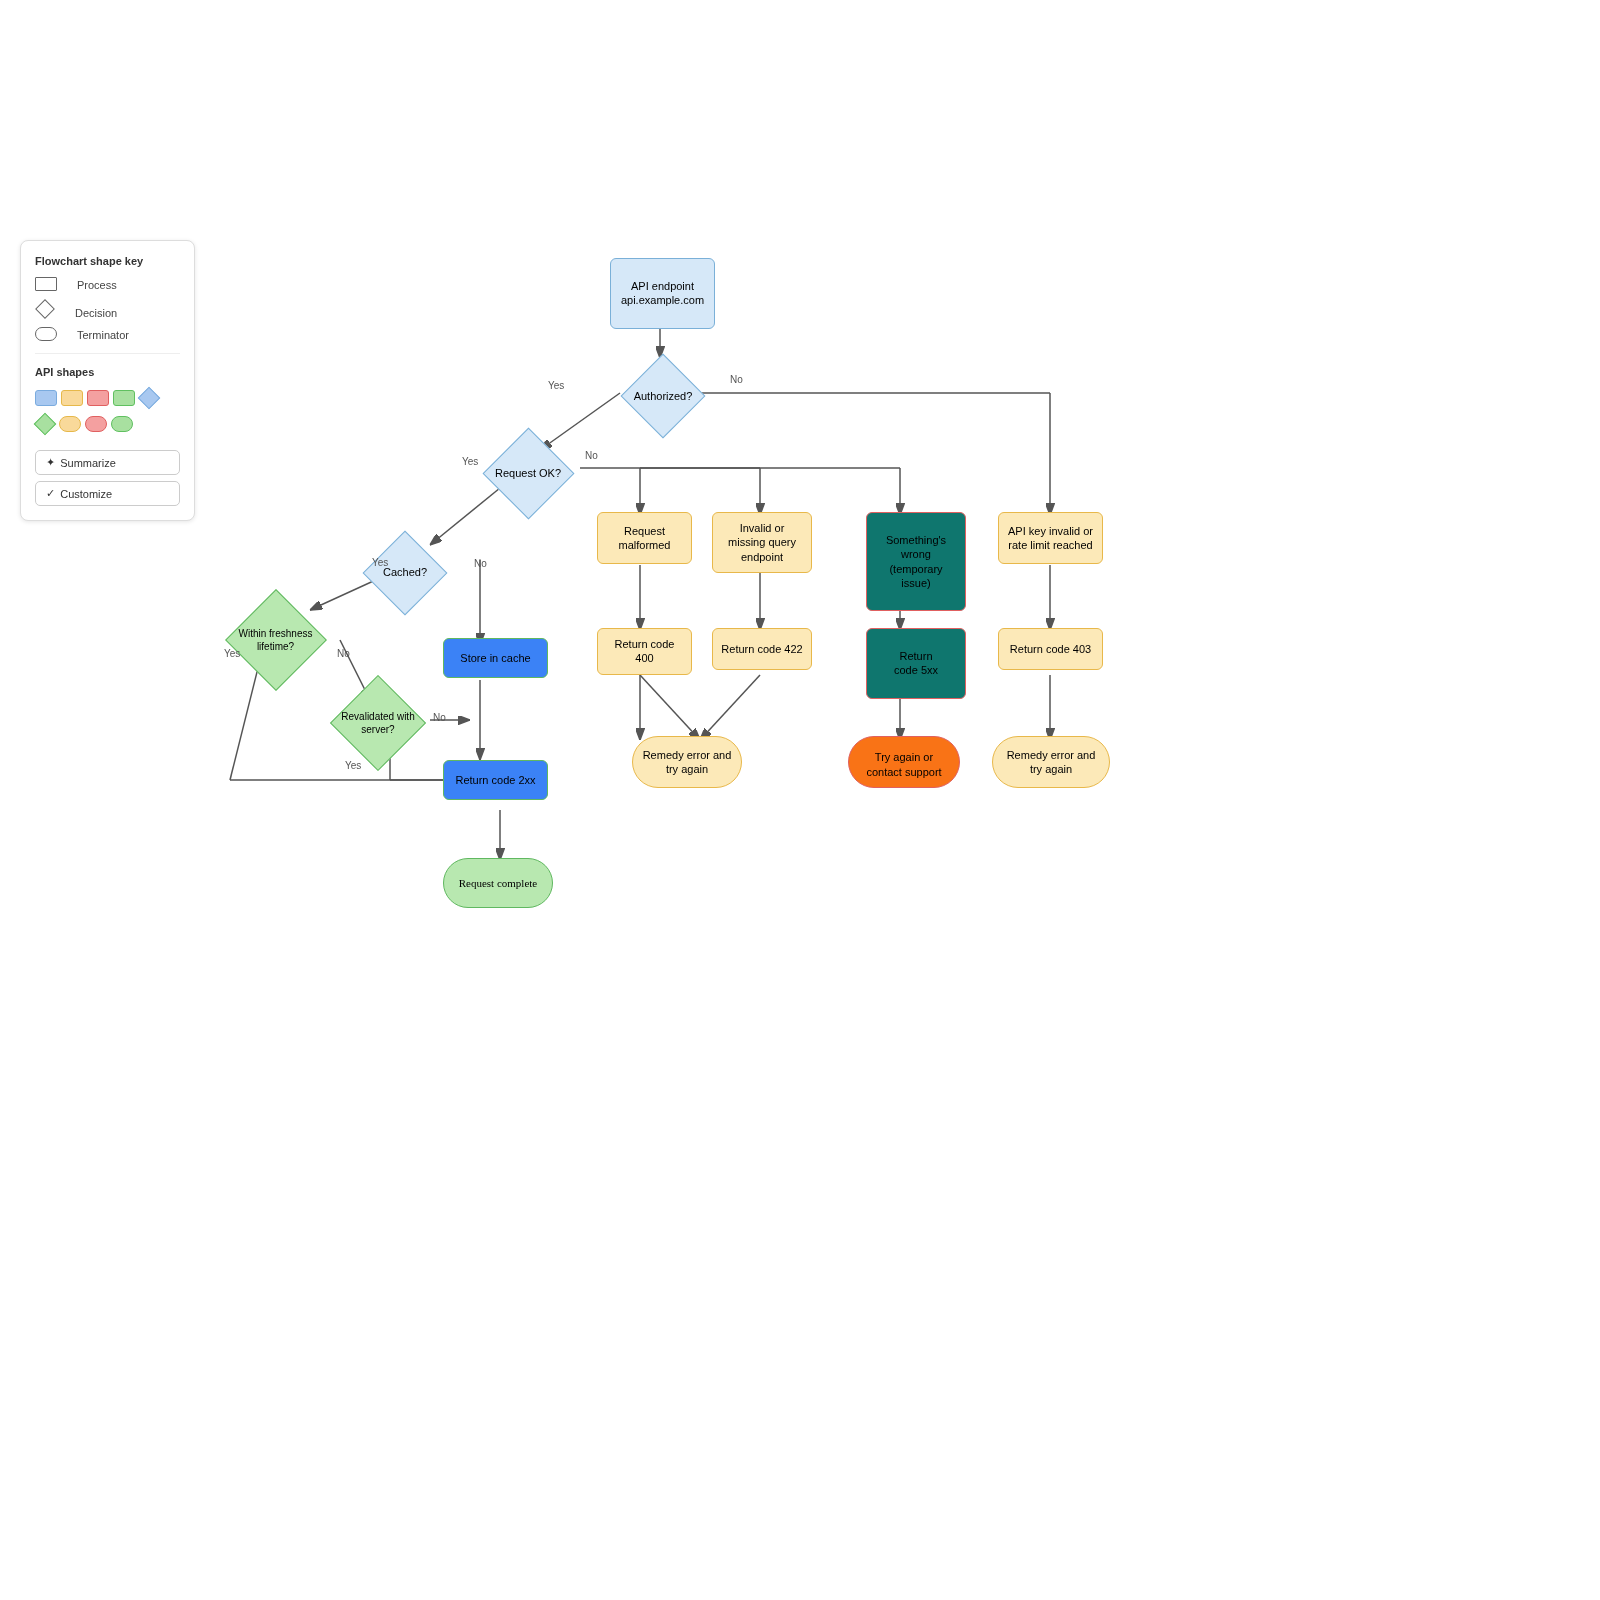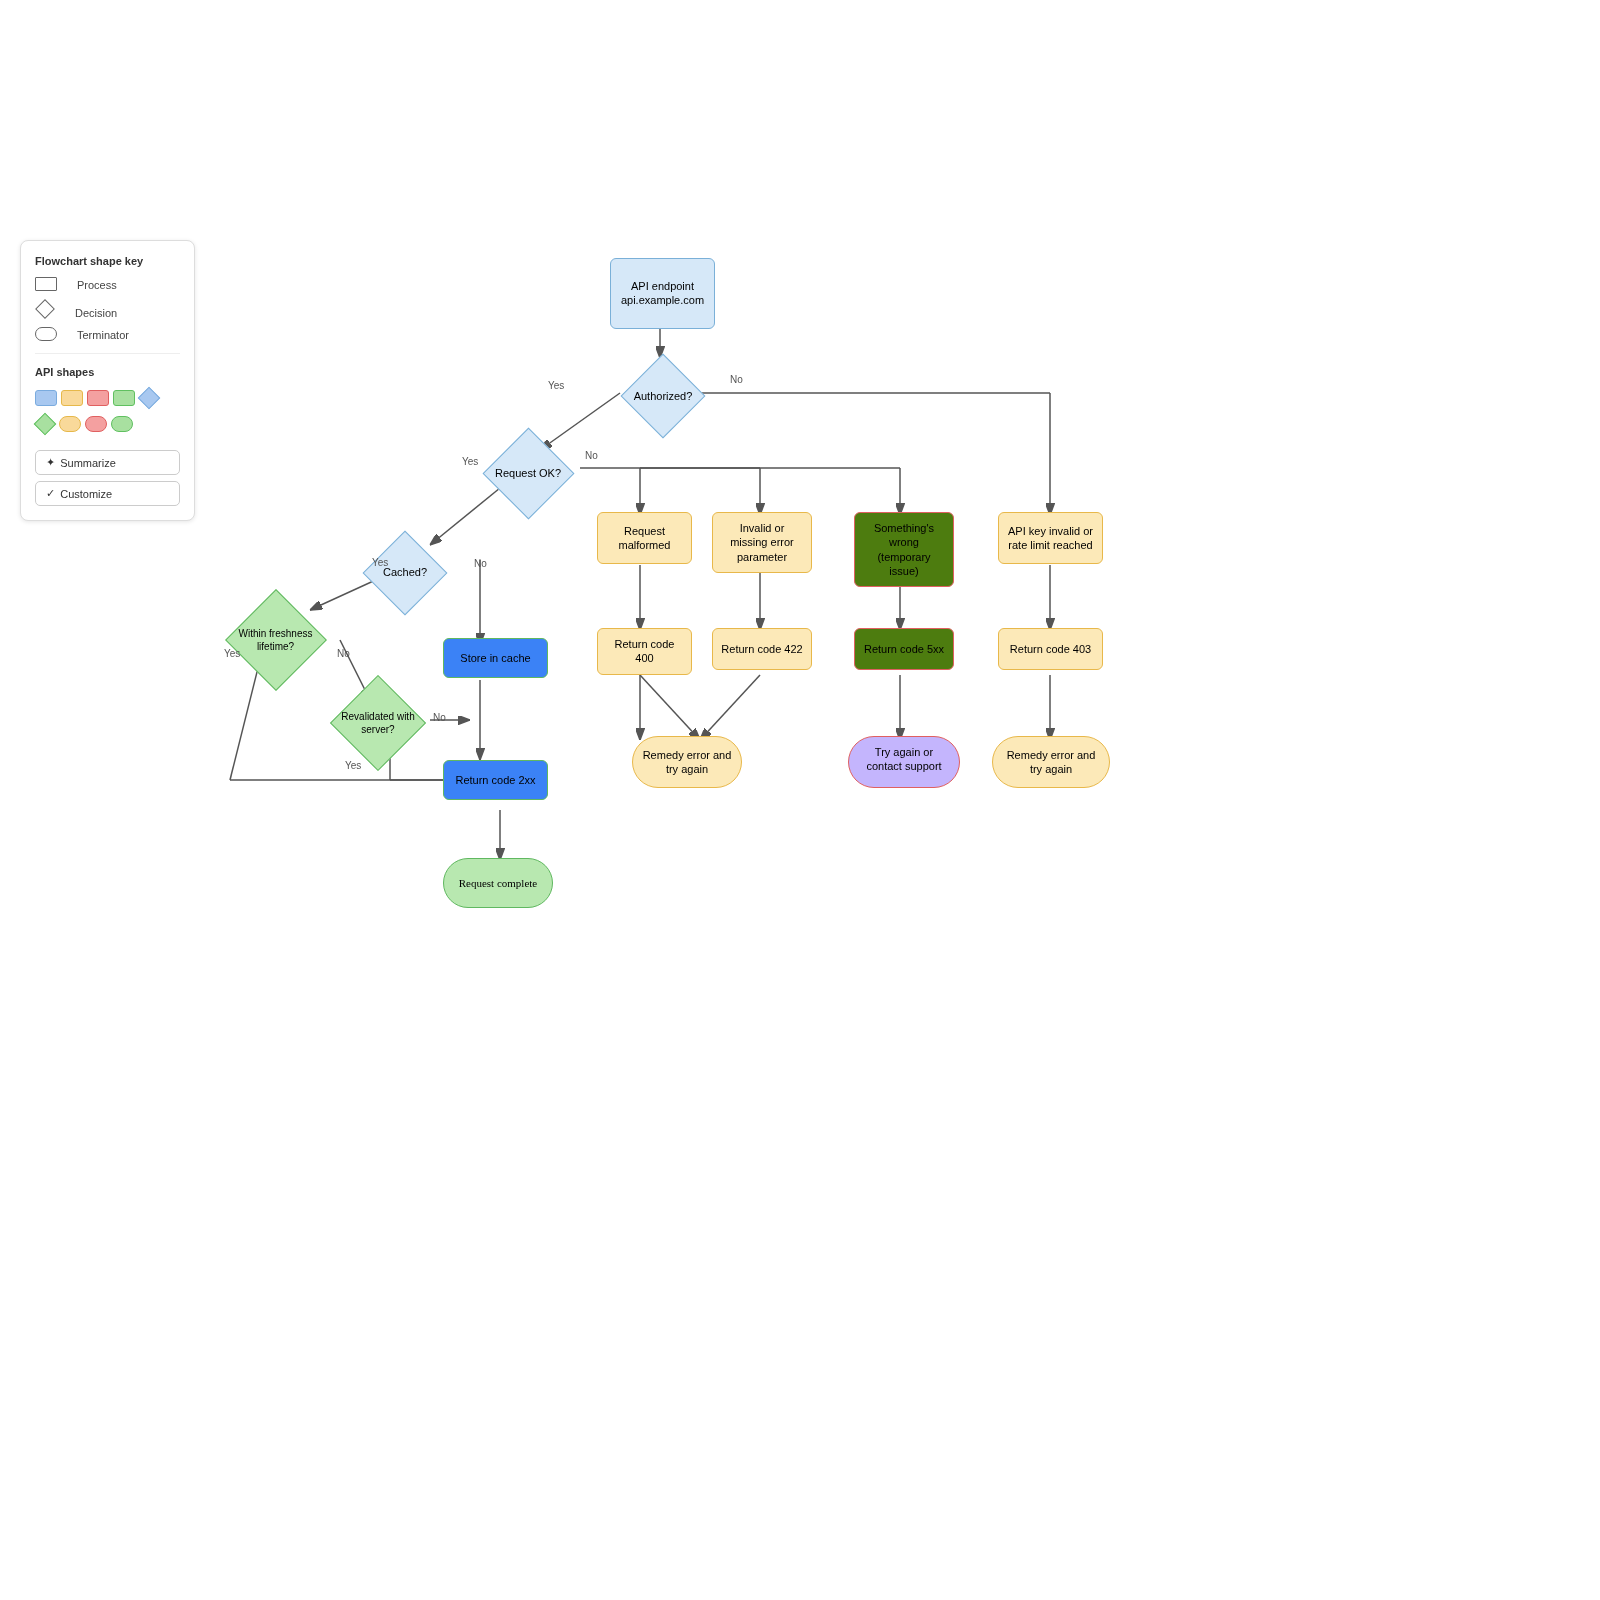--- a/index.html
+++ b/index.html
@@ -154,24 +154,25 @@
       border-radius: 6px;
       padding: 20px;
     }
     .node-orange-rect {
       background: #fce9b8;
       border: 1.5px solid #e8b84a;
       border-radius: 6px;
       padding: 8px;
     }
     .node-red-rect {
-      background: #4d7c0f;
+      background: #0f766e;
       border: 1.5px solid #e06060;
       border-radius: 6px;
-      padding: 8px;
+      padding: 20px;
+      margin-left: 12px;
     }
     .node-green-rect {
       background: #3b82f6;
       border: 1.5px solid #60b860;
       border-radius: 6px;
       padding: 8px;
     }
     .node-green-oval {
       background: #b8e8b0;
       border: 1.5px solid #60b860;
@@ -392,21 +393,21 @@
 
 <div class="node node-green-oval" style="position:absolute; left:443px; top:858px; width:110px; min-height:50px;font-family:Liberation Serif, serif;">
   <span>Request complete</span>
 </div>
 
 <div class="node node-orange-rect" style="position:absolute; left:597px; top:512px; width:95px; min-height:52px;">
   <span>Request malformed</span>
 </div>
 
 <div class="node node-orange-rect" style="position:absolute; left:712px; top:512px; width:100px; min-height:52px;">
-  <span>Invalid or missing error parameter</span>
+  <span>Invalid or missing query endpoint</span>
 </div>
 
 <div class="node node-red-rect" style="position:absolute; left:854px; top:512px; width:100px; min-height:52px;">
   <span>Something's wrong (temporary issue)</span>
 </div>
 
 <div class="node node-orange-rect" style="position:absolute; left:998px; top:512px; width:105px; min-height:52px;">
   <span>API key invalid or rate limit reached</span>
 </div>
 
@@ -423,21 +424,21 @@
 </div>
 
 <div class="node node-orange-rect" style="position:absolute; left:998px; top:628px; width:105px; min-height:42px;">
   <span>Return code 403</span>
 </div>
 
 <div class="node" style="position:absolute; left:632px; top:736px; width:110px; min-height:52px; background:#fce9b8; border:1.5px solid #e8b84a; border-radius:26px; padding:8px; text-align:center; font-size:11px; display:flex; align-items:center; justify-content:center;">
   <span>Remedy error and try again</span>
 </div>
 
-<div class="node" style="position:absolute; left:848px; top:736px; width:112px; min-height:52px; background:#c4b5fd; border:1.5px solid #e06060; border-radius:26px; padding:8px; text-align:center; font-size:11px; display:flex; align-items:flex-start; justify-content:center;">
+<div class="node" style="position:absolute; left:848px; top:736px; width:112px; min-height:52px; background:#f97316; border:1.5px solid #e06060; border-radius:26px; padding:8px; text-align:center; font-size:11px; display:flex; align-items:flex-end; justify-content:center;">
   <span>Try again or contact support</span>
 </div>
 
 <div class="node" style="position:absolute; left:992px; top:736px; width:118px; min-height:52px; background:#fce9b8; border:1.5px solid #e8b84a; border-radius:26px; padding:8px; text-align:center; font-size:11px; display:flex; align-items:center; justify-content:center;">
   <span>Remedy error and try again</span>
 </div>
 
 <div class="arrow-label" style="left:548px; top:380px;">Yes</div>
 <div class="arrow-label" style="left:730px; top:374px;">No</div>
 <div class="arrow-label" style="left:462px; top:456px;">Yes</div>

